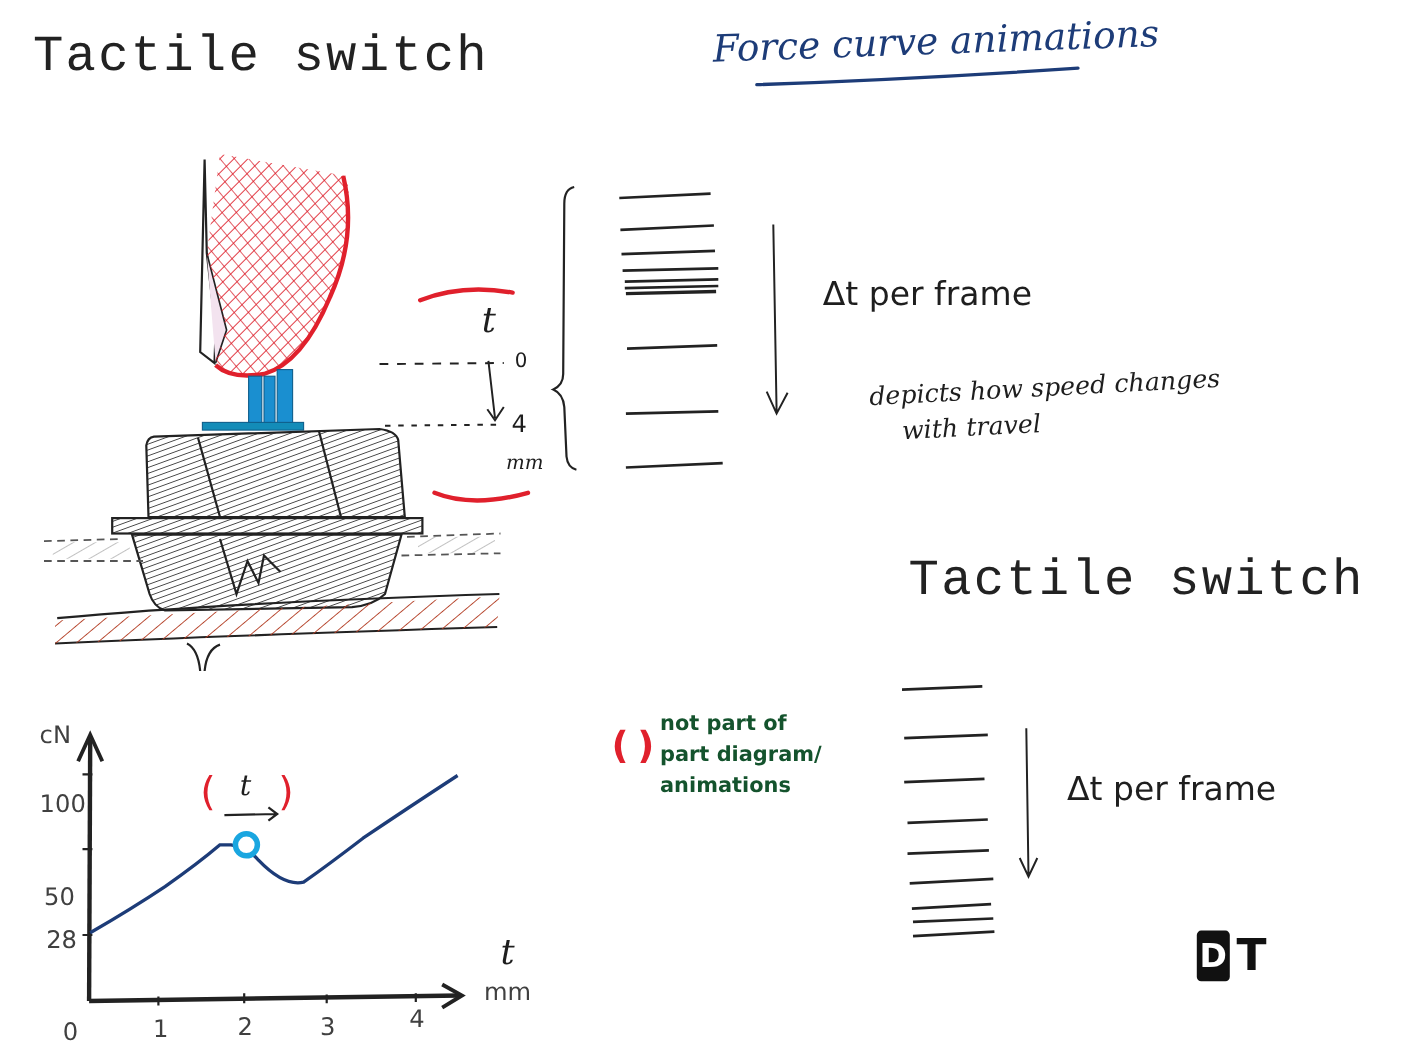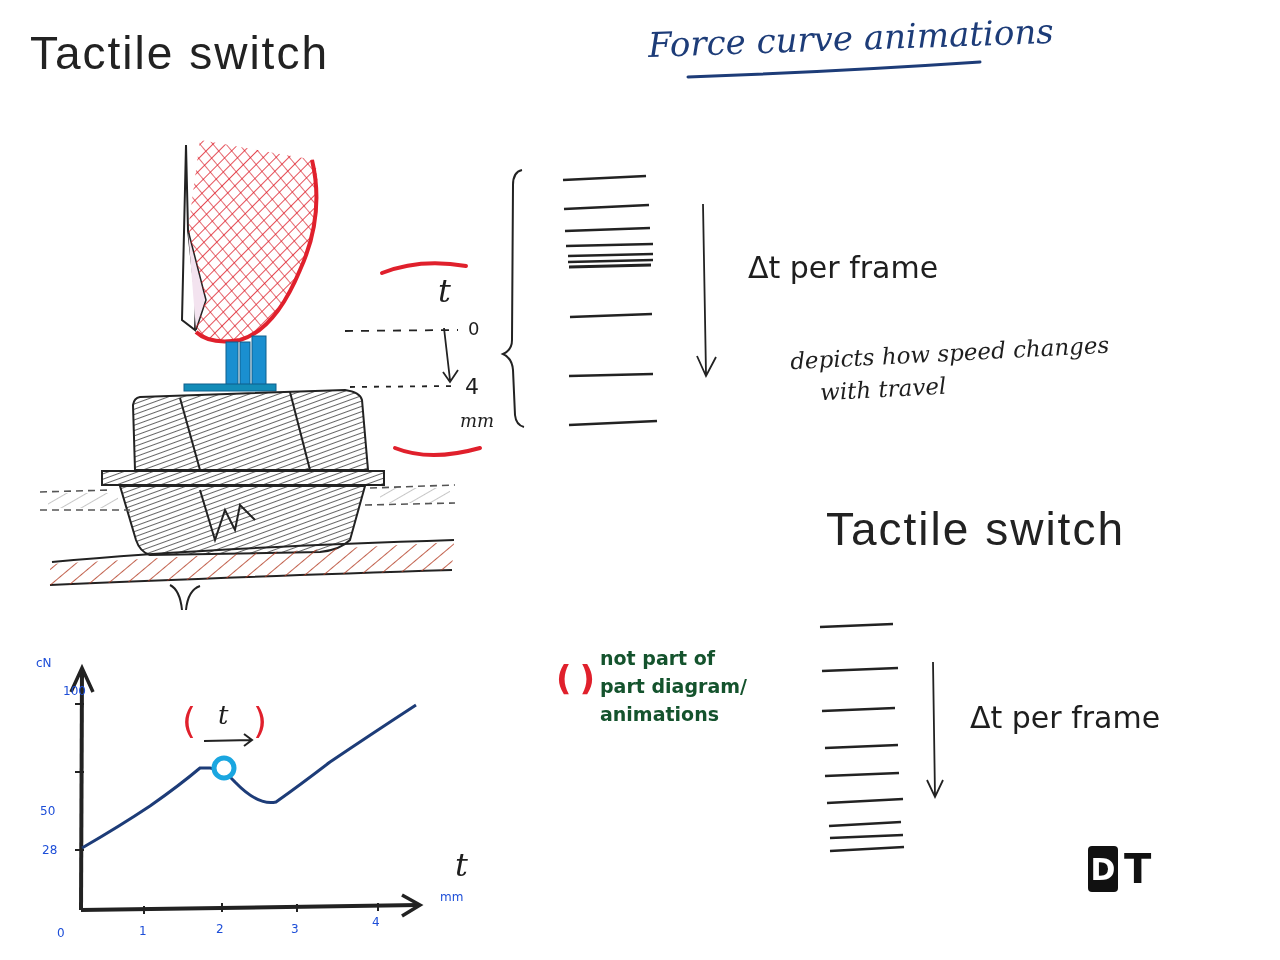--- a/index.html
+++ b/index.html
@@ -4,35 +4,35 @@
 <style>
   html, body { margin: 0; padding: 0; }
   body {
     width: 1280px; height: 960px; position: relative; overflow: hidden;
     background: #ffffff;
     font-family: "DejaVu Sans", sans-serif;
     color: #1e1e1e;
   }
   .abs { position: absolute; }
   .title-black {
-    font-family: Liberation Sans, sans-serif;
+    font-family: Liberation Mono, monospace;
     font-size: 46px; letter-spacing: 2px; color: #222;
     font-weight: normal; white-space: nowrap; text-align: right;
   }
   .hand {
     font-family: "DejaVu Serif", serif; font-style: italic; white-space: nowrap;
   }
   .blue-ink { color: #1d3c78; }
   .red-ink { color: #e0202c; }
   svg.layer { position: absolute; left: 0; top: 0; }
   .note-red {
     font-family: "DejaVu Sans", sans-serif; font-size: 19px; line-height: 26px;
     color: #14532d; font-weight: bold; white-space: nowrap;
   }
-  .axis-label { font-family: "DejaVu Sans", sans-serif; font-size: 12px; color: #1d4ed8; white-space: nowrap; }
+  .axis-label { font-family: "DejaVu Sans", sans-serif; font-size: 22px; color: #404040; white-space: nowrap; }
   .logo-box {
     width: 30px; height: 46px; background: #111; border-radius: 4px;
     display: flex; align-items: center; justify-content: center;
     color: #fff; font-family: "DejaVu Sans", sans-serif; font-weight: bold; font-size: 30px;
   }
   .logo-t { font-family: "DejaVu Sans", sans-serif; font-size: 40px; color: #111; font-weight: bold; }
 </style>
 </head>
 <body>
 
@@ -169,21 +169,21 @@
 
   <path d="M144 906 L144 914 M222 903 L222 912 M297 904 L297 912 M378 903 L378 911" stroke="#222" stroke-width="2"></path>
 
   <path d="M82 848 Q120 826 150 806 Q180 785 200 768 L210 768 Q225 770 235 782 Q258 806 276 802 Q300 785 330 762 Q370 735 416 705" fill="none" stroke="#1d3c78" stroke-width="3"></path>
 
   <circle cx="224" cy="768" r="10" fill="#fff" stroke="#1aa6e0" stroke-width="5"></circle>
 
   <path d="M204 741 L252 740 M244 734 L252 740 L244 746" stroke="#222" stroke-width="2" fill="none"></path>
 </svg>
 <div class="abs axis-label" style="left:36px; top:656px;">cN</div>
-<div class="abs axis-label" style="left:36px; top:684px;margin-left:27px;">100</div>
+<div class="abs axis-label" style="left:36px; top:719px;">100</div>
 <div class="abs axis-label" style="left:40px; top:804px;">50</div>
 <div class="abs axis-label" style="left:42px; top:843px;">28</div>
 <div class="abs axis-label" style="left:57px; top:926px;">0</div>
 <div class="abs axis-label" style="left:139px; top:924px;">1</div>
 <div class="abs axis-label" style="left:216px; top:922px;">2</div>
 <div class="abs axis-label" style="left:291px; top:922px;">3</div>
 <div class="abs axis-label" style="left:372px; top:915px;">4</div>
 <div class="abs hand" style="left:455px; top:846px; font-size:32px;">t</div>
 <div class="abs axis-label" style="left:440px; top:890px;">mm</div>
 

